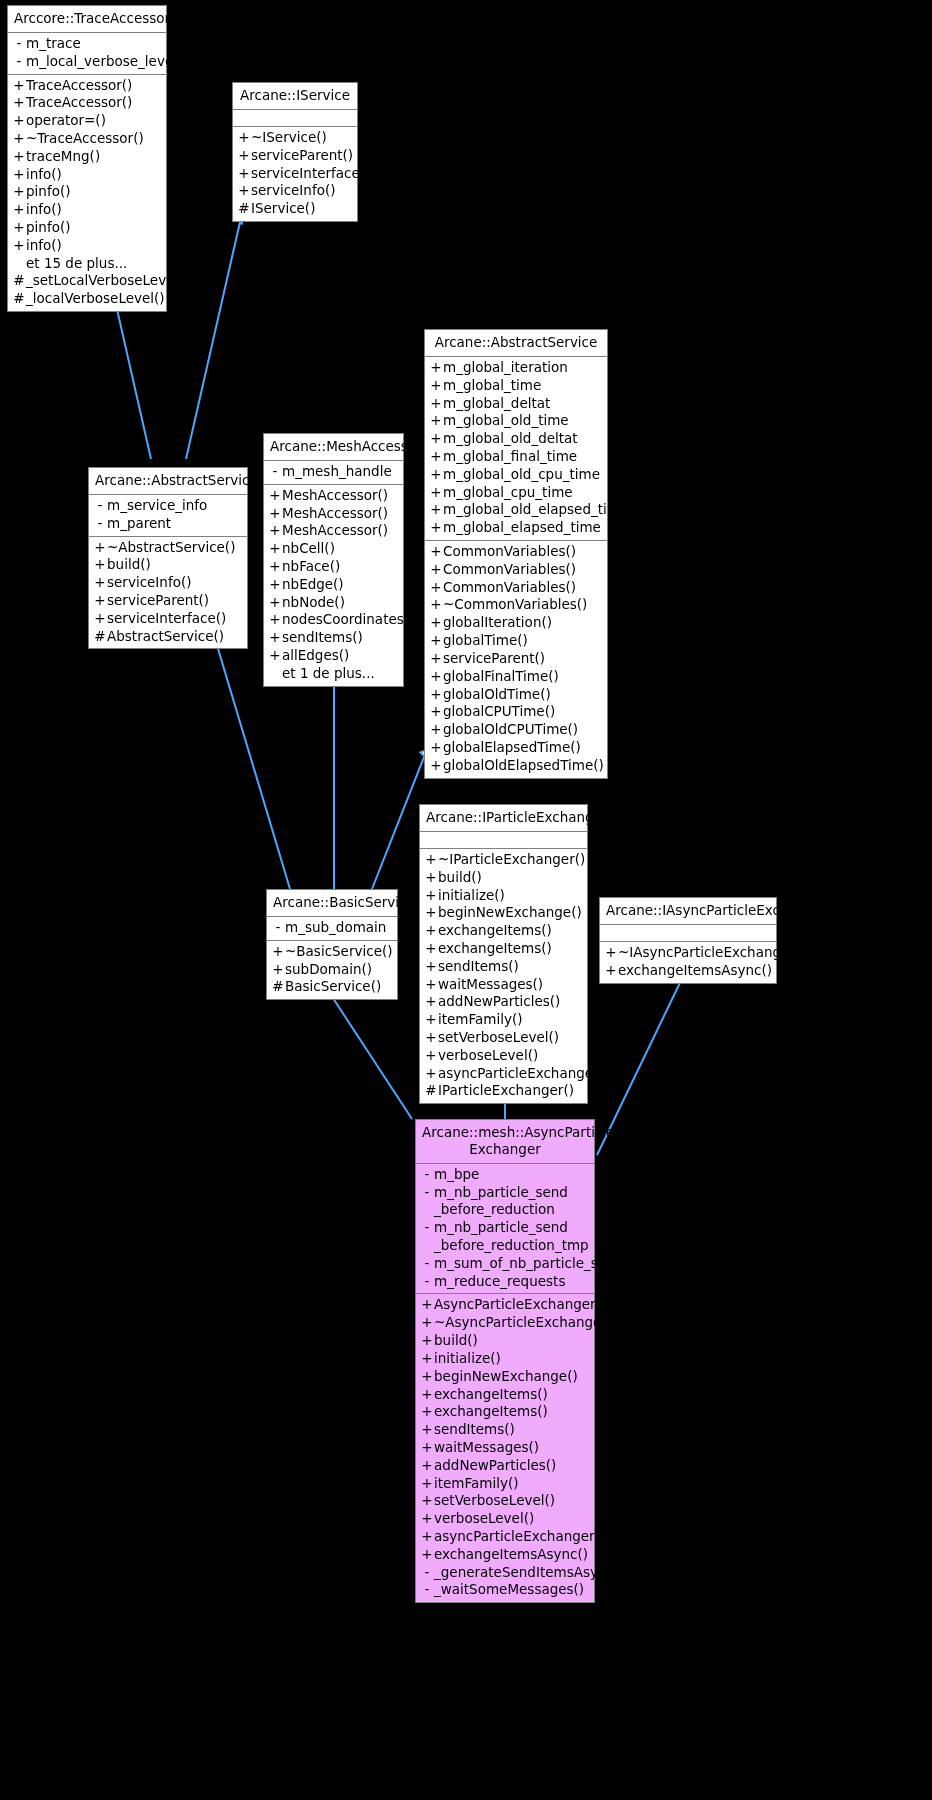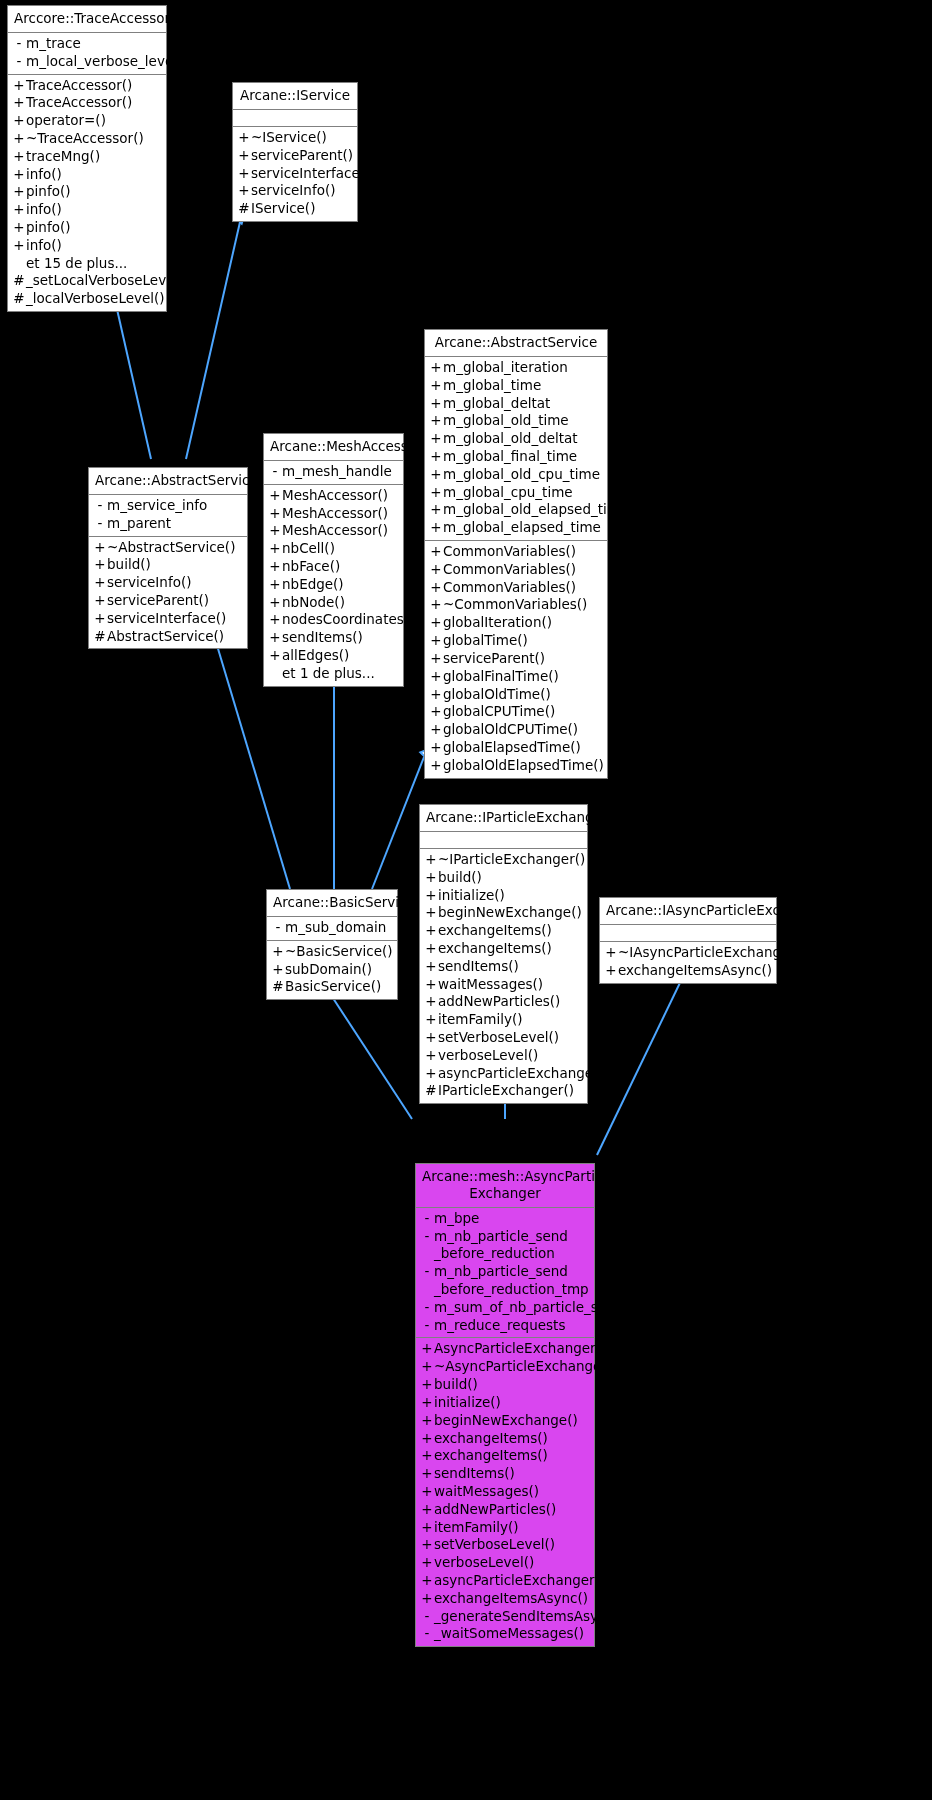--- a/index.html
+++ b/index.html
@@ -31,22 +31,21 @@
   .uml-box {
     position: absolute;
     background: #ffffff;
     border: 1px solid #808080;
     box-sizing: border-box;
     font-size: 13.5px;
     color: #000000;
     z-index: 5;
   }
   .uml-box.highlight {
-    background: #d946ef;
-    margin-top: 44px;
+    background: #f0abfc;
   }
   .box-title {
     text-align: center;
     padding: 4px 6px 5px 6px;
     border-bottom: 1px solid #808080;
     line-height: 1.25;
     white-space: pre-line;
   }
   .section {
     padding: 2px 0 3px 0;

